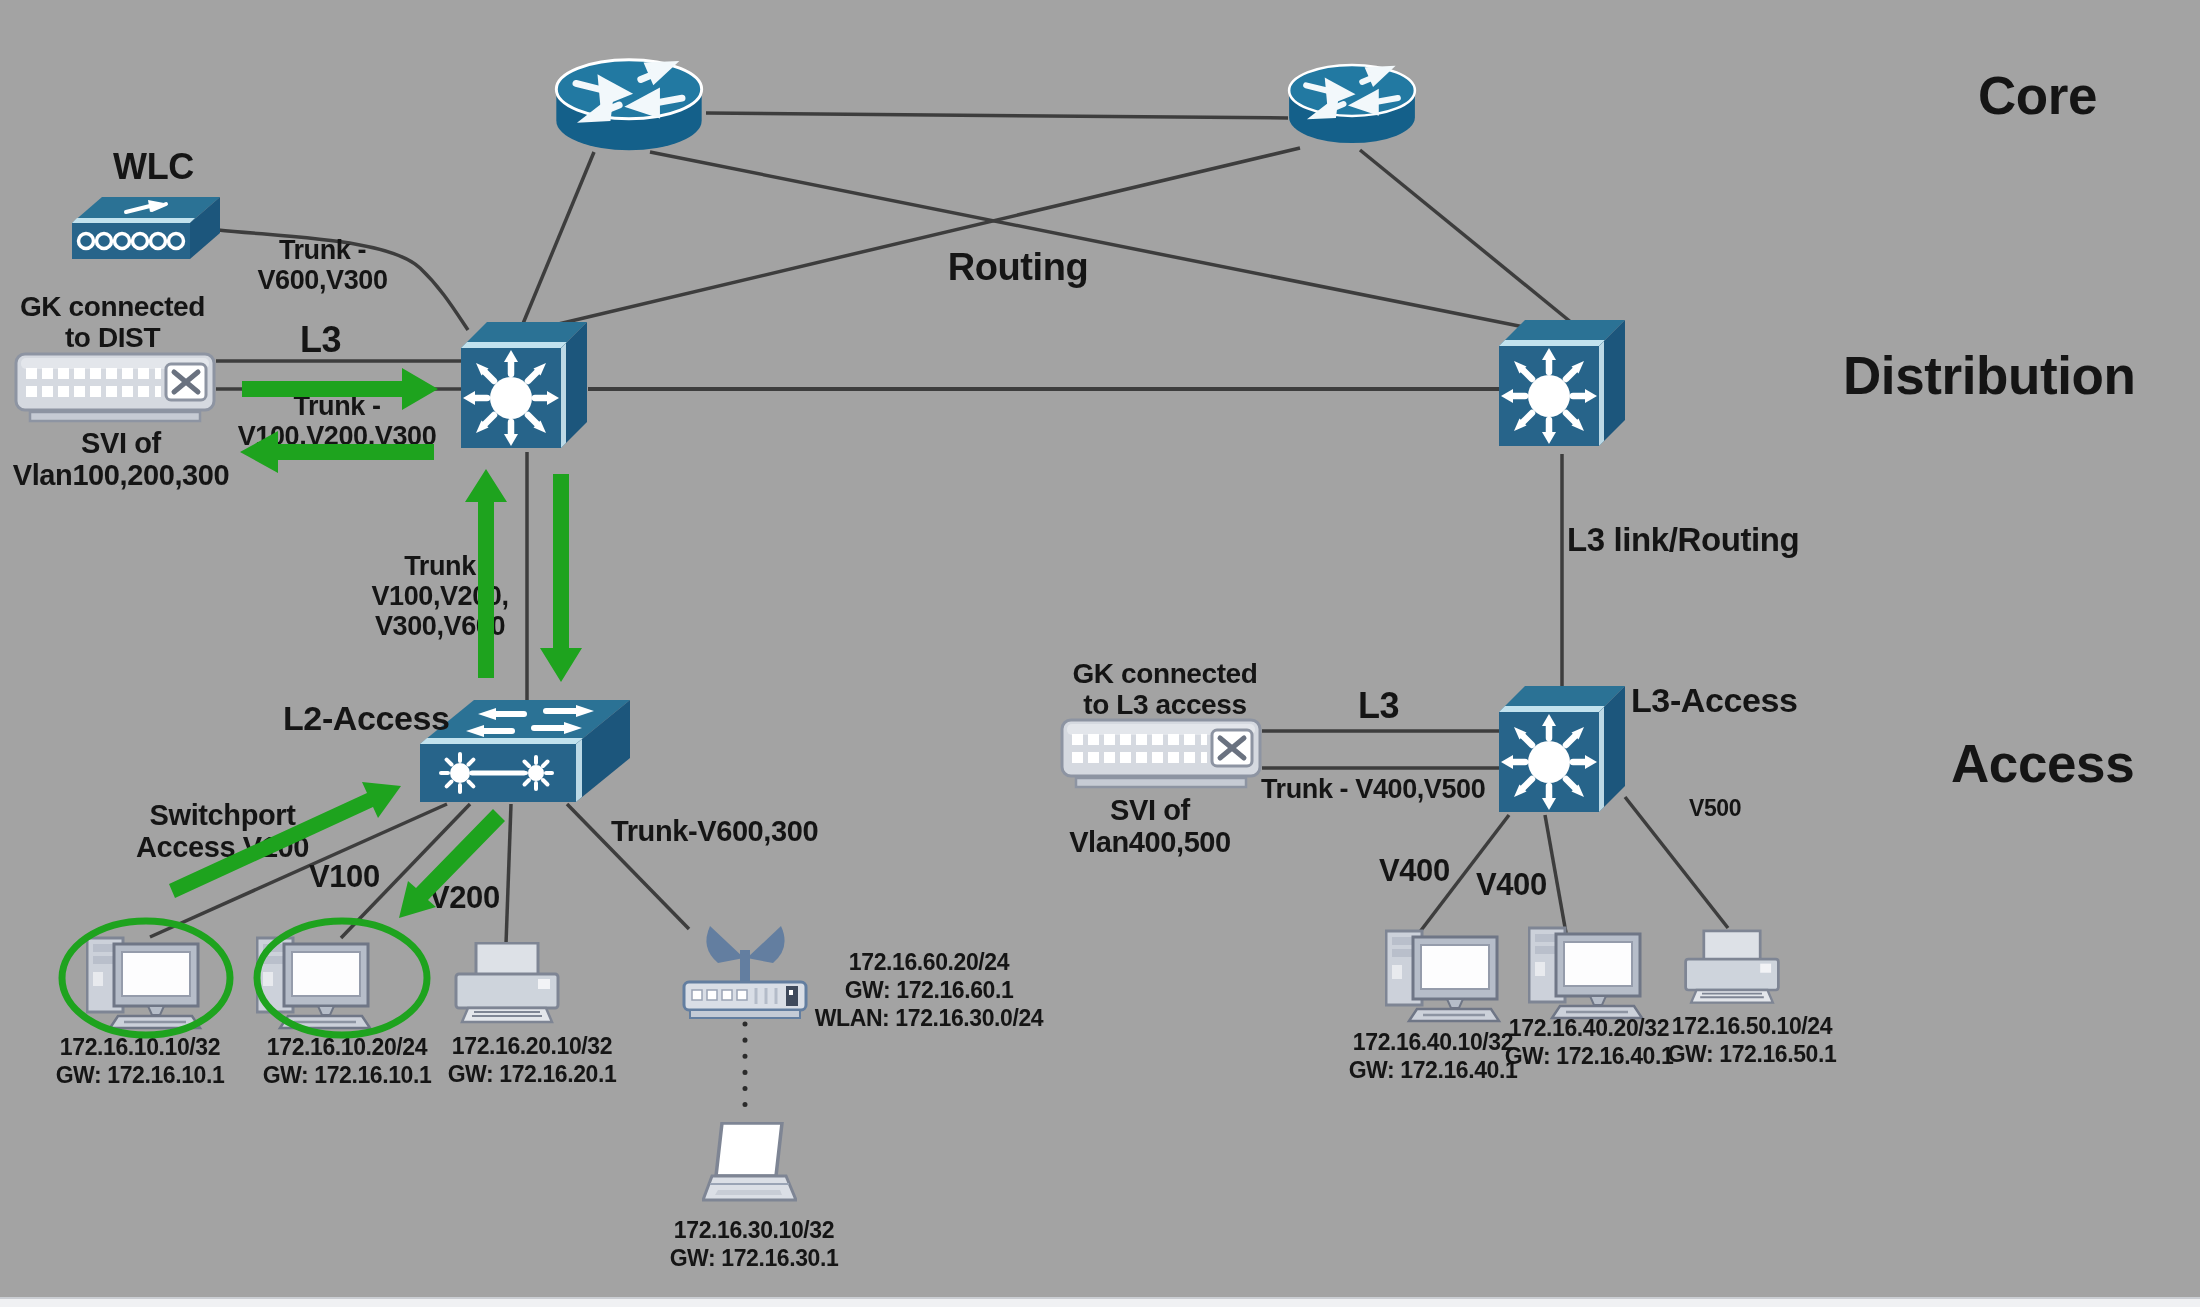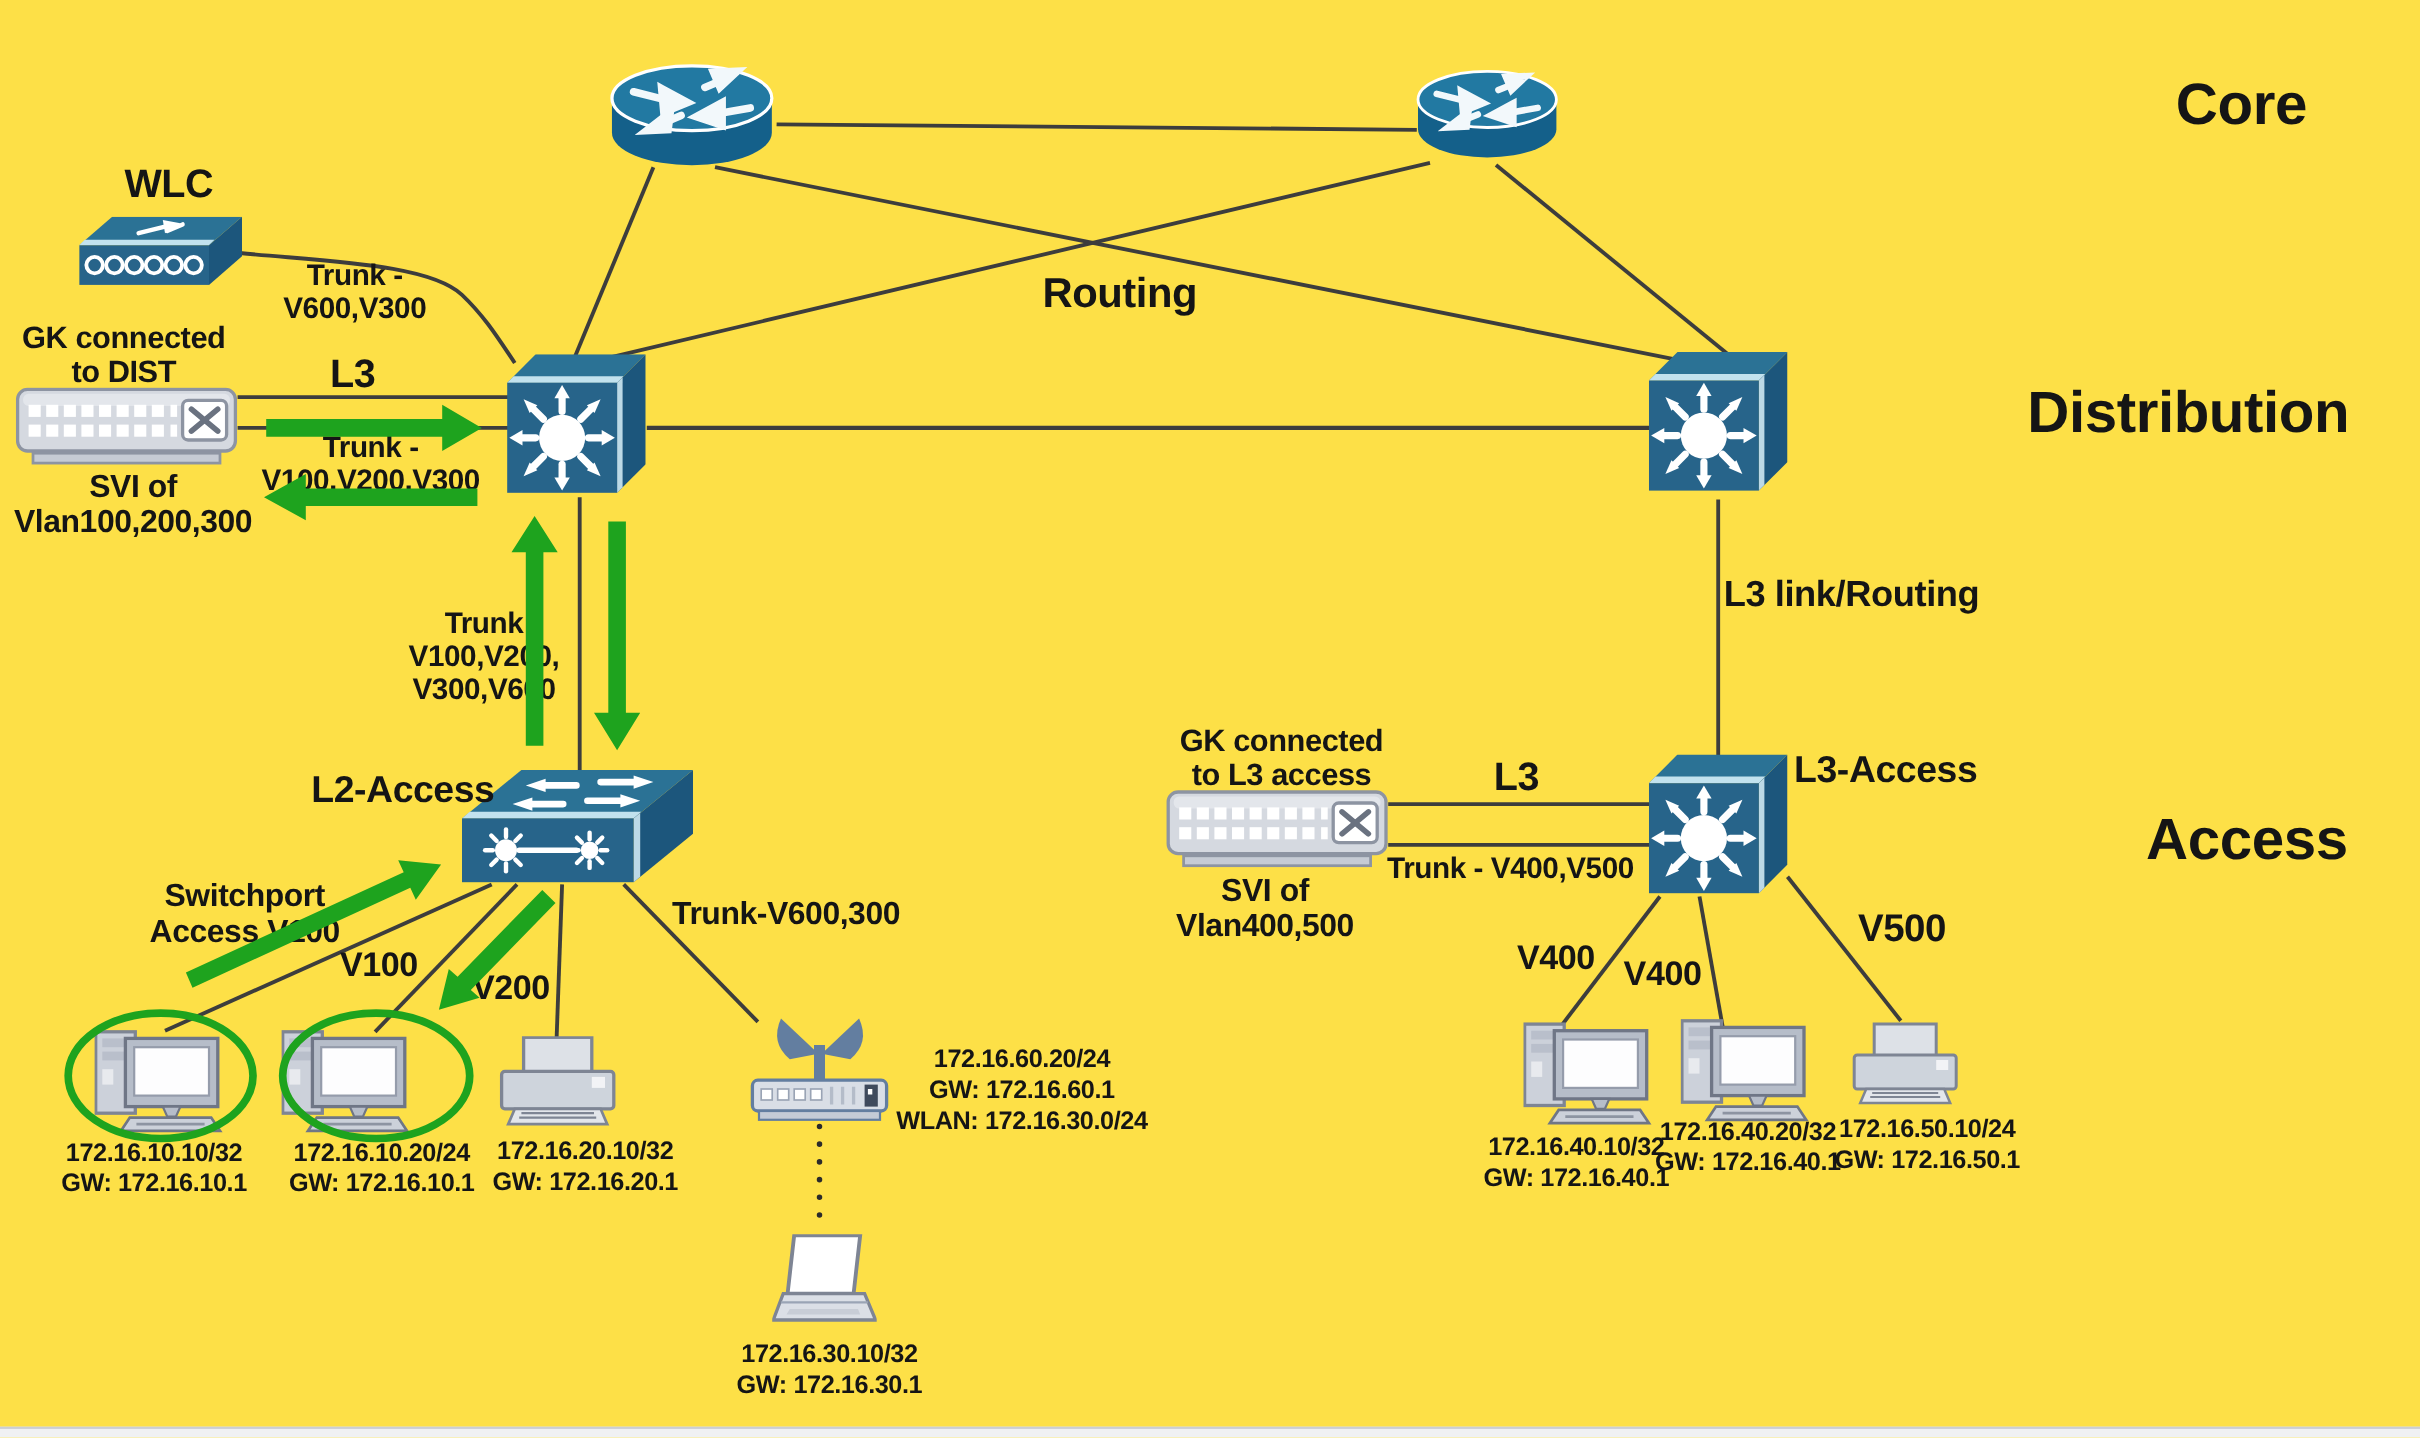--- a/index.html
+++ b/index.html
@@ -1,16 +1,16 @@
 <!DOCTYPE html>
 <html><head>
 <meta charset="utf-8">
 <style>
   html,body{margin:0;padding:0;background:#ffffff;}
-  .stage{position:relative;width:2200px;height:1307px;background:#fde047;overflow:hidden;
+  .stage{position:relative;width:2200px;height:1307px;background:#a3a3a3;overflow:hidden;
          font-family:"Liberation Sans", sans-serif;}
   svg.layer{position:absolute;left:0;top:0;}
   #wires-layer{z-index:1;}
   .dev{position:absolute;z-index:2;}
   .lbl{position:absolute;z-index:3;font-weight:700;color:#151515;text-align:center;
        line-height:1.12;letter-spacing:-0.4px;white-space:nowrap;}
   .lbl span{display:block;text-align:center;}
   .lbl.alignleft{text-align:left;}
   .hosttext{line-height:1.22;}
   #annotations-layer{z-index:4;pointer-events:none;}
@@ -329,21 +329,21 @@
     <span>GK connected</span>
       <span>to L3 access</span>
   </div>
   <div class="lbl" style="left:1358px;top:686px;font-size:36px">L3</div>
   <div class="lbl" style="left:1261px;top:774px;font-size:27px">Trunk - V400,V500</div>
   <div class="lbl" style="left:1046px;top:794px;width:208px;font-size:29px">
     <span>SVI of</span>
       <span>Vlan400,500</span>
   </div>
   <div class="lbl" style="left:1631px;top:681px;font-size:34px">L3-Access</div>
-  <div class="lbl" style="left:1689px;top:824px;font-size:35px">V500</div>
+  <div class="lbl" style="left:1689px;top:796px;font-size:23px">V500</div>
   <div class="lbl" style="left:1379px;top:854px;font-size:31px">V400</div>
   <div class="lbl" style="left:1476px;top:868px;font-size:31px">V400</div>
 
   <div class="lbl hosttext" style="left:35px;top:1033px;width:210px;font-size:23px">
     <span>172.16.10.10/32</span>
       <span>GW: 172.16.10.1</span>
   </div>
   <div class="lbl hosttext" style="left:242px;top:1033px;width:210px;font-size:23px">
     <span>172.16.10.20/24</span>
       <span>GW: 172.16.10.1</span>

